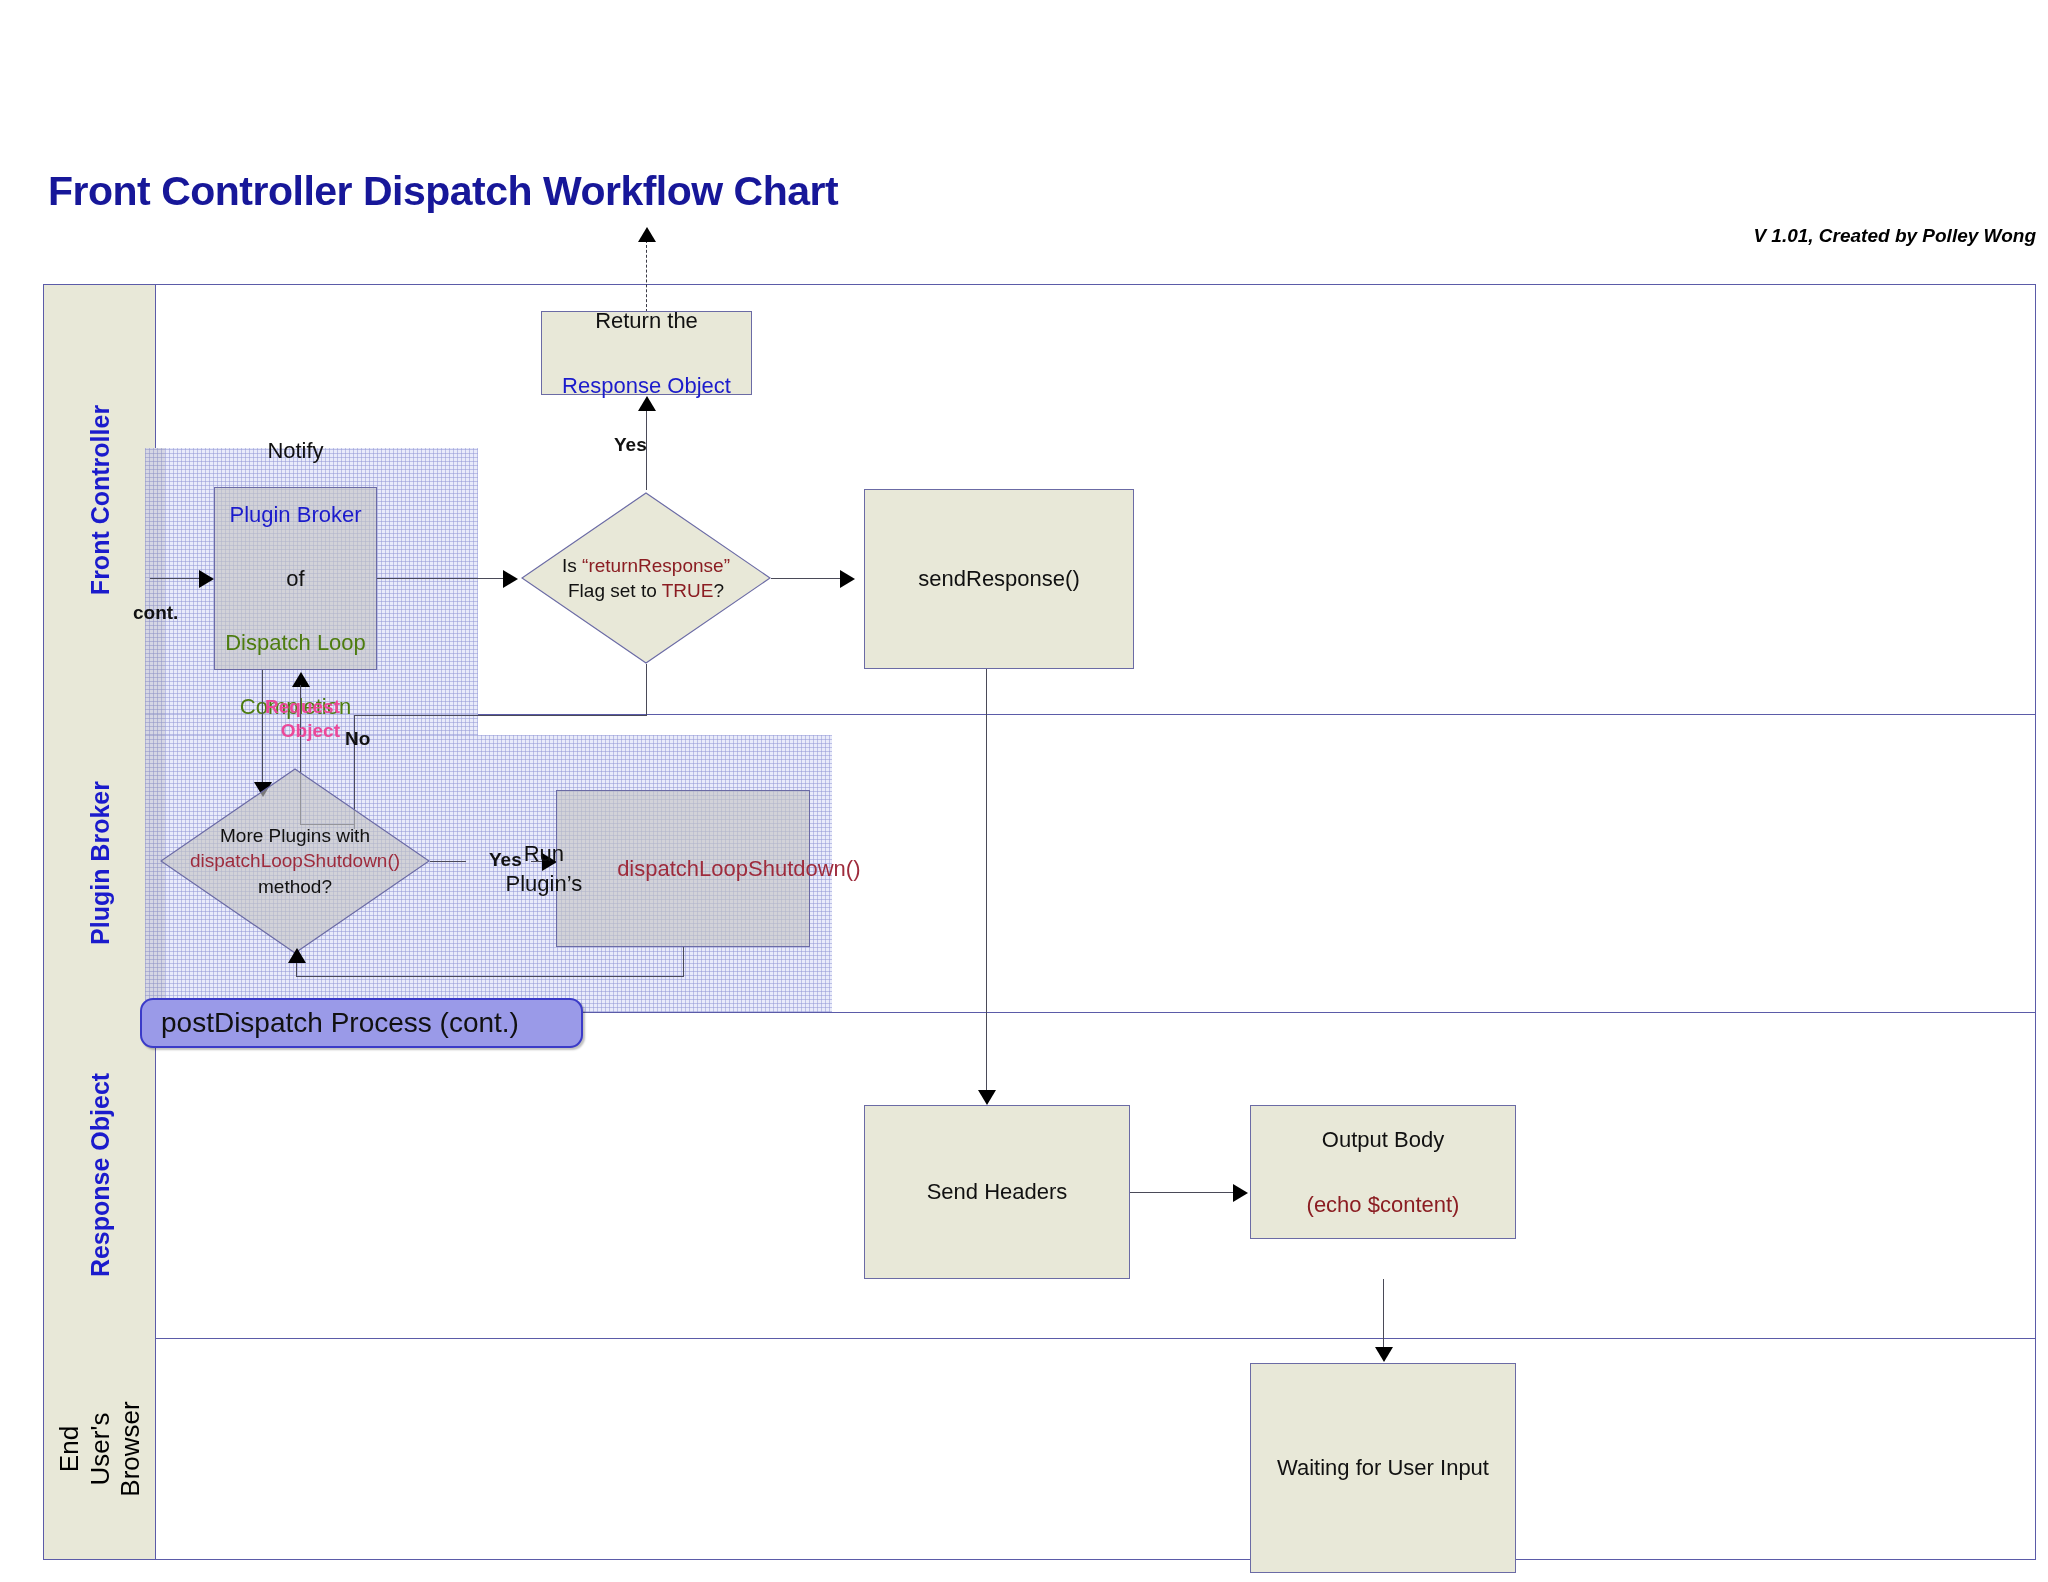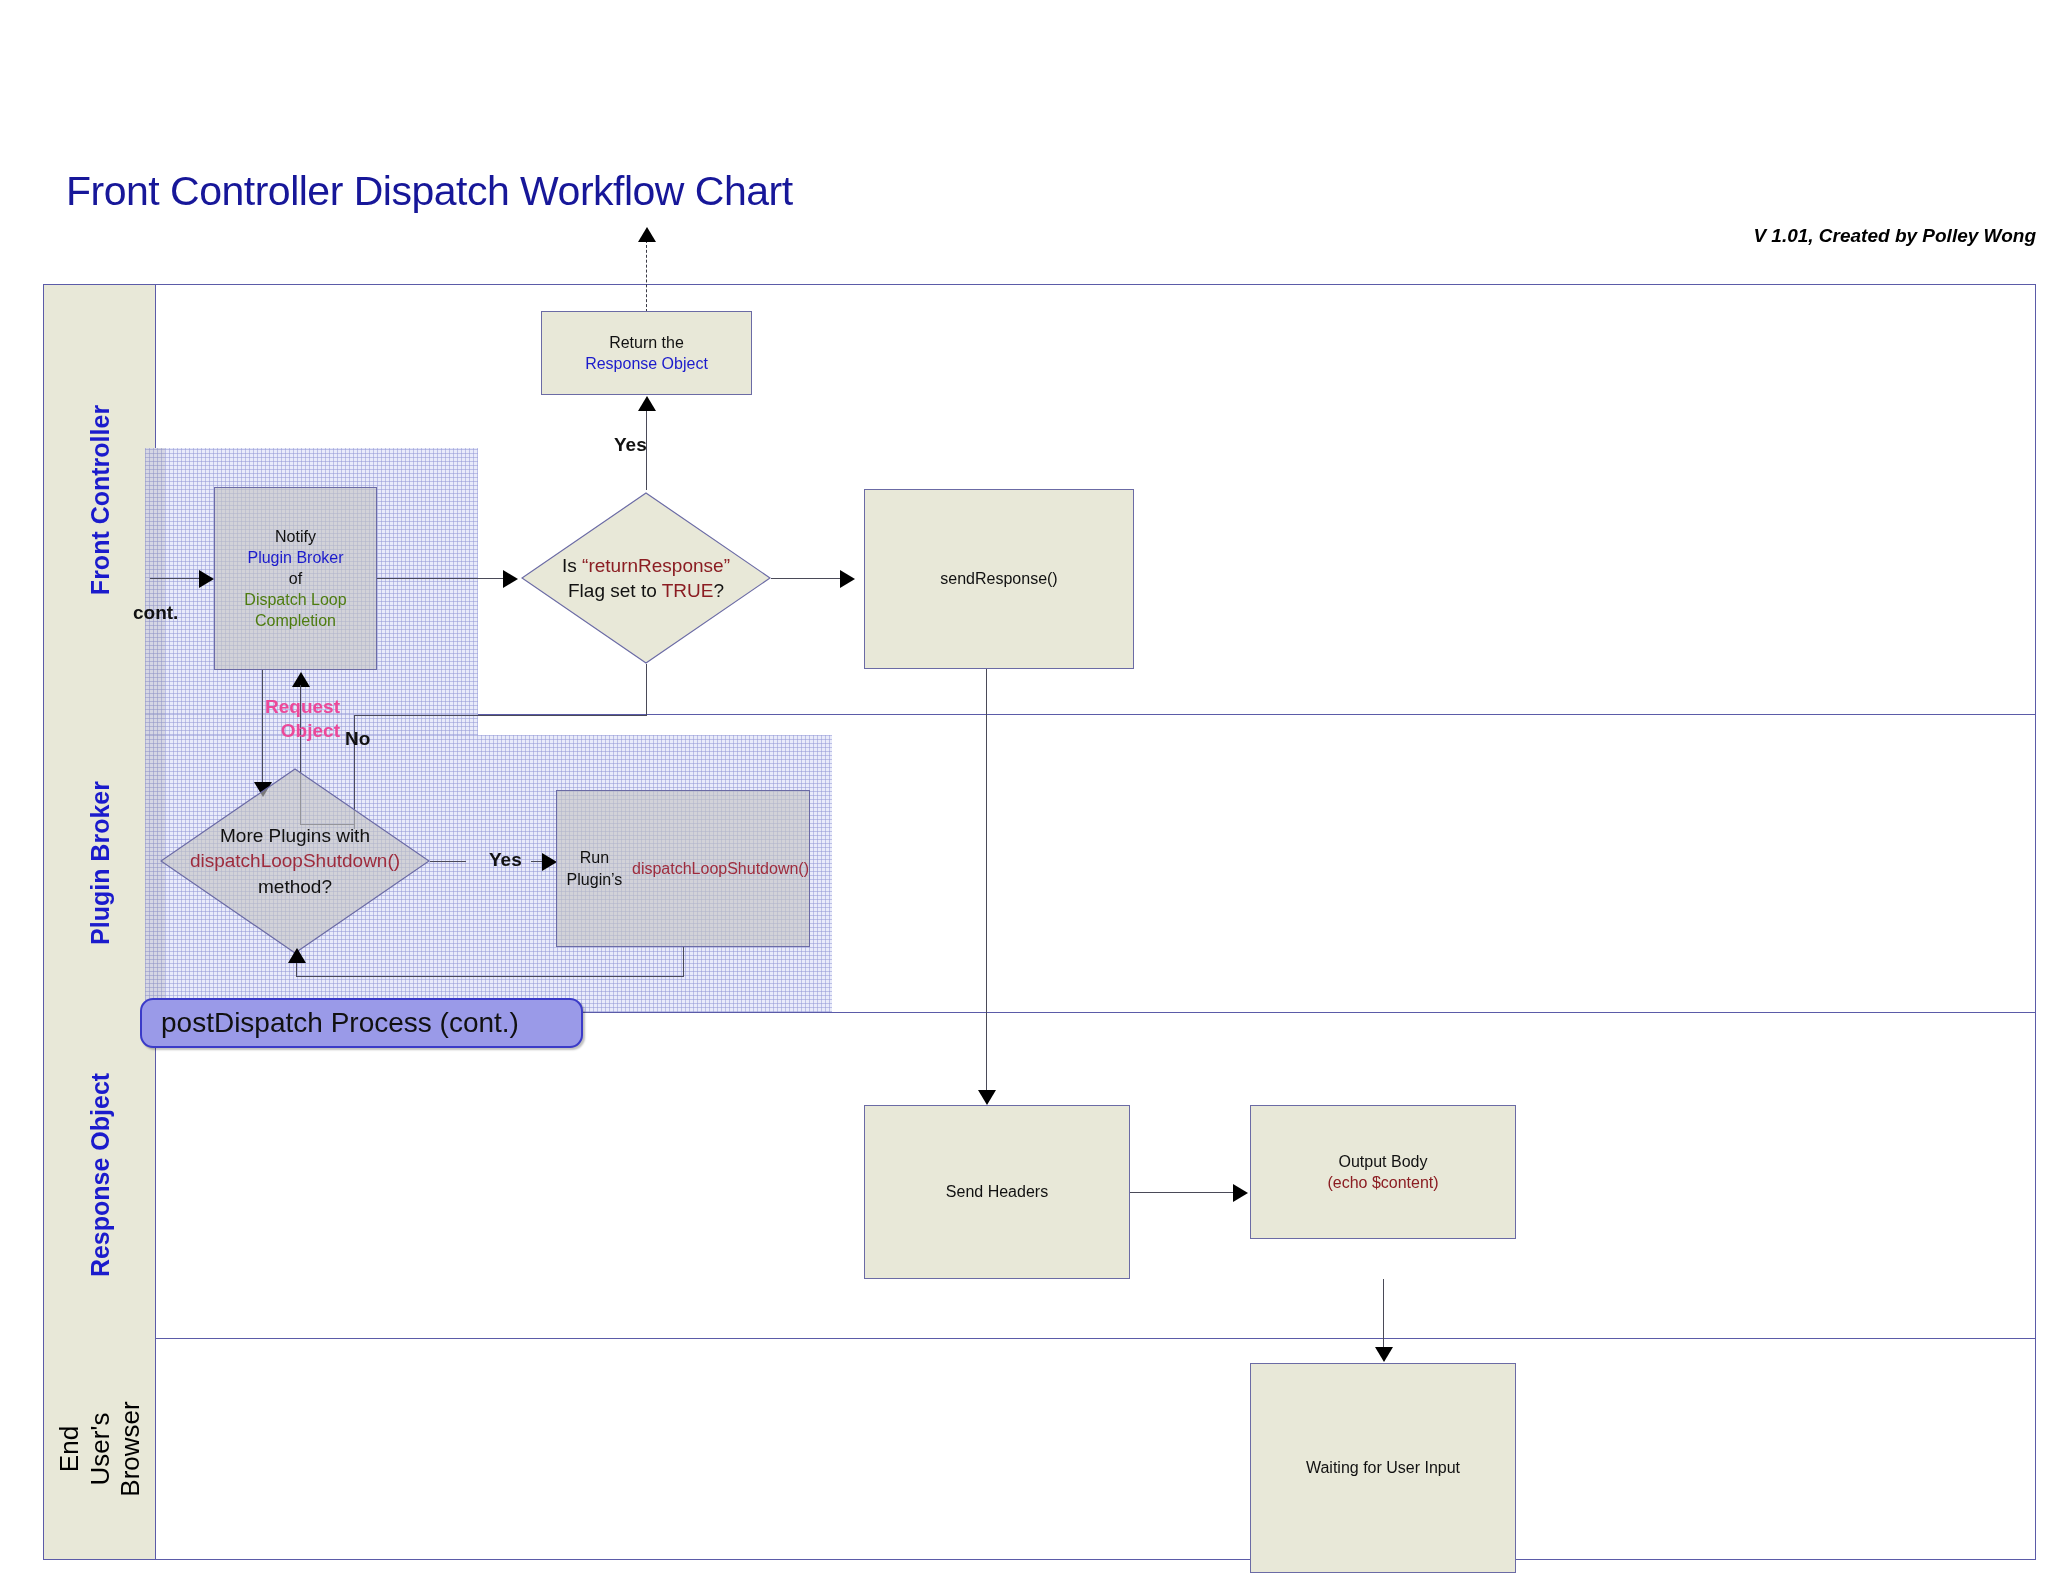--- a/index.html
+++ b/index.html
@@ -2,22 +2,22 @@
 <html><head>
 <meta charset="utf-8">
 <style>
   html,body{margin:0;padding:0;background:#ffffff;}
   body{width:2048px;height:1582px;position:relative;overflow:hidden;
        font-family:"Liberation Sans","DejaVu Sans",sans-serif;}
 
   #stage{position:absolute;left:0;top:0;width:2048px;height:1582px;}
 
   
-  #title{position:absolute;left:48px;top:168px;font-size:41px;font-weight:normal;
-         color:#171799;letter-spacing:-0.5px;white-space:nowrap;margin-left:18px;}
+  #title{position:absolute;left:48px;top:168px;font-size:41px;font-weight:bold;
+         color:#171799;letter-spacing:-0.5px;white-space:nowrap;}
   #version{position:absolute;right:12px;top:225px;font-size:19px;font-weight:bold;
            font-style:italic;color:#000;white-space:nowrap;}
 
   
   .frame{position:absolute;left:43px;top:284px;width:1993px;height:1276px;
          border:1px solid #5b5ba8;box-sizing:border-box;}
   .laneline{position:absolute;left:43px;width:1993px;height:0;
             border-top:1px solid #5b5ba8;}
   .lanehdr{position:absolute;left:44px;width:112px;background:#e8e8d8;
            box-sizing:border-box;border-right:1px solid #5b5ba8;}
@@ -30,21 +30,21 @@
   
   .gridzone{position:absolute;background-color:#e9ebfa;
     background-image:
       repeating-linear-gradient(0deg,rgba(150,155,215,.55) 0 1px,transparent 1px 4px),
       repeating-linear-gradient(90deg,rgba(150,155,215,.55) 0 1px,transparent 1px 4px);}
   .gridshadow{position:absolute;background:rgba(120,120,130,.18);}
 
   
   .box{position:absolute;background:#e8e8d8;border:1px solid #6b6ba5;
        box-sizing:border-box;display:flex;align-items:center;justify-content:center;
-       text-align:center;font-size:16px;color:#111;line-height:1.32;}
+       text-align:center;font-size:22px;color:#111;line-height:1.32;gap:35px;}
   .box.shaded{background:rgba(196,196,196,.62);}
   .dia{position:absolute;}
   .dia svg{position:absolute;left:0;top:0;}
   .dia .dtxt{position:absolute;left:0;top:0;width:100%;height:100%;
              display:flex;align-items:center;justify-content:center;text-align:center;
              font-size:19px;color:#111;line-height:1.34;}
   .blue{color:#1b1bcc;}
   .red{color:#4d7c0f;}
   .dred{color:#9e2b3c;}
   .dred2{color:#8b1d22;}

